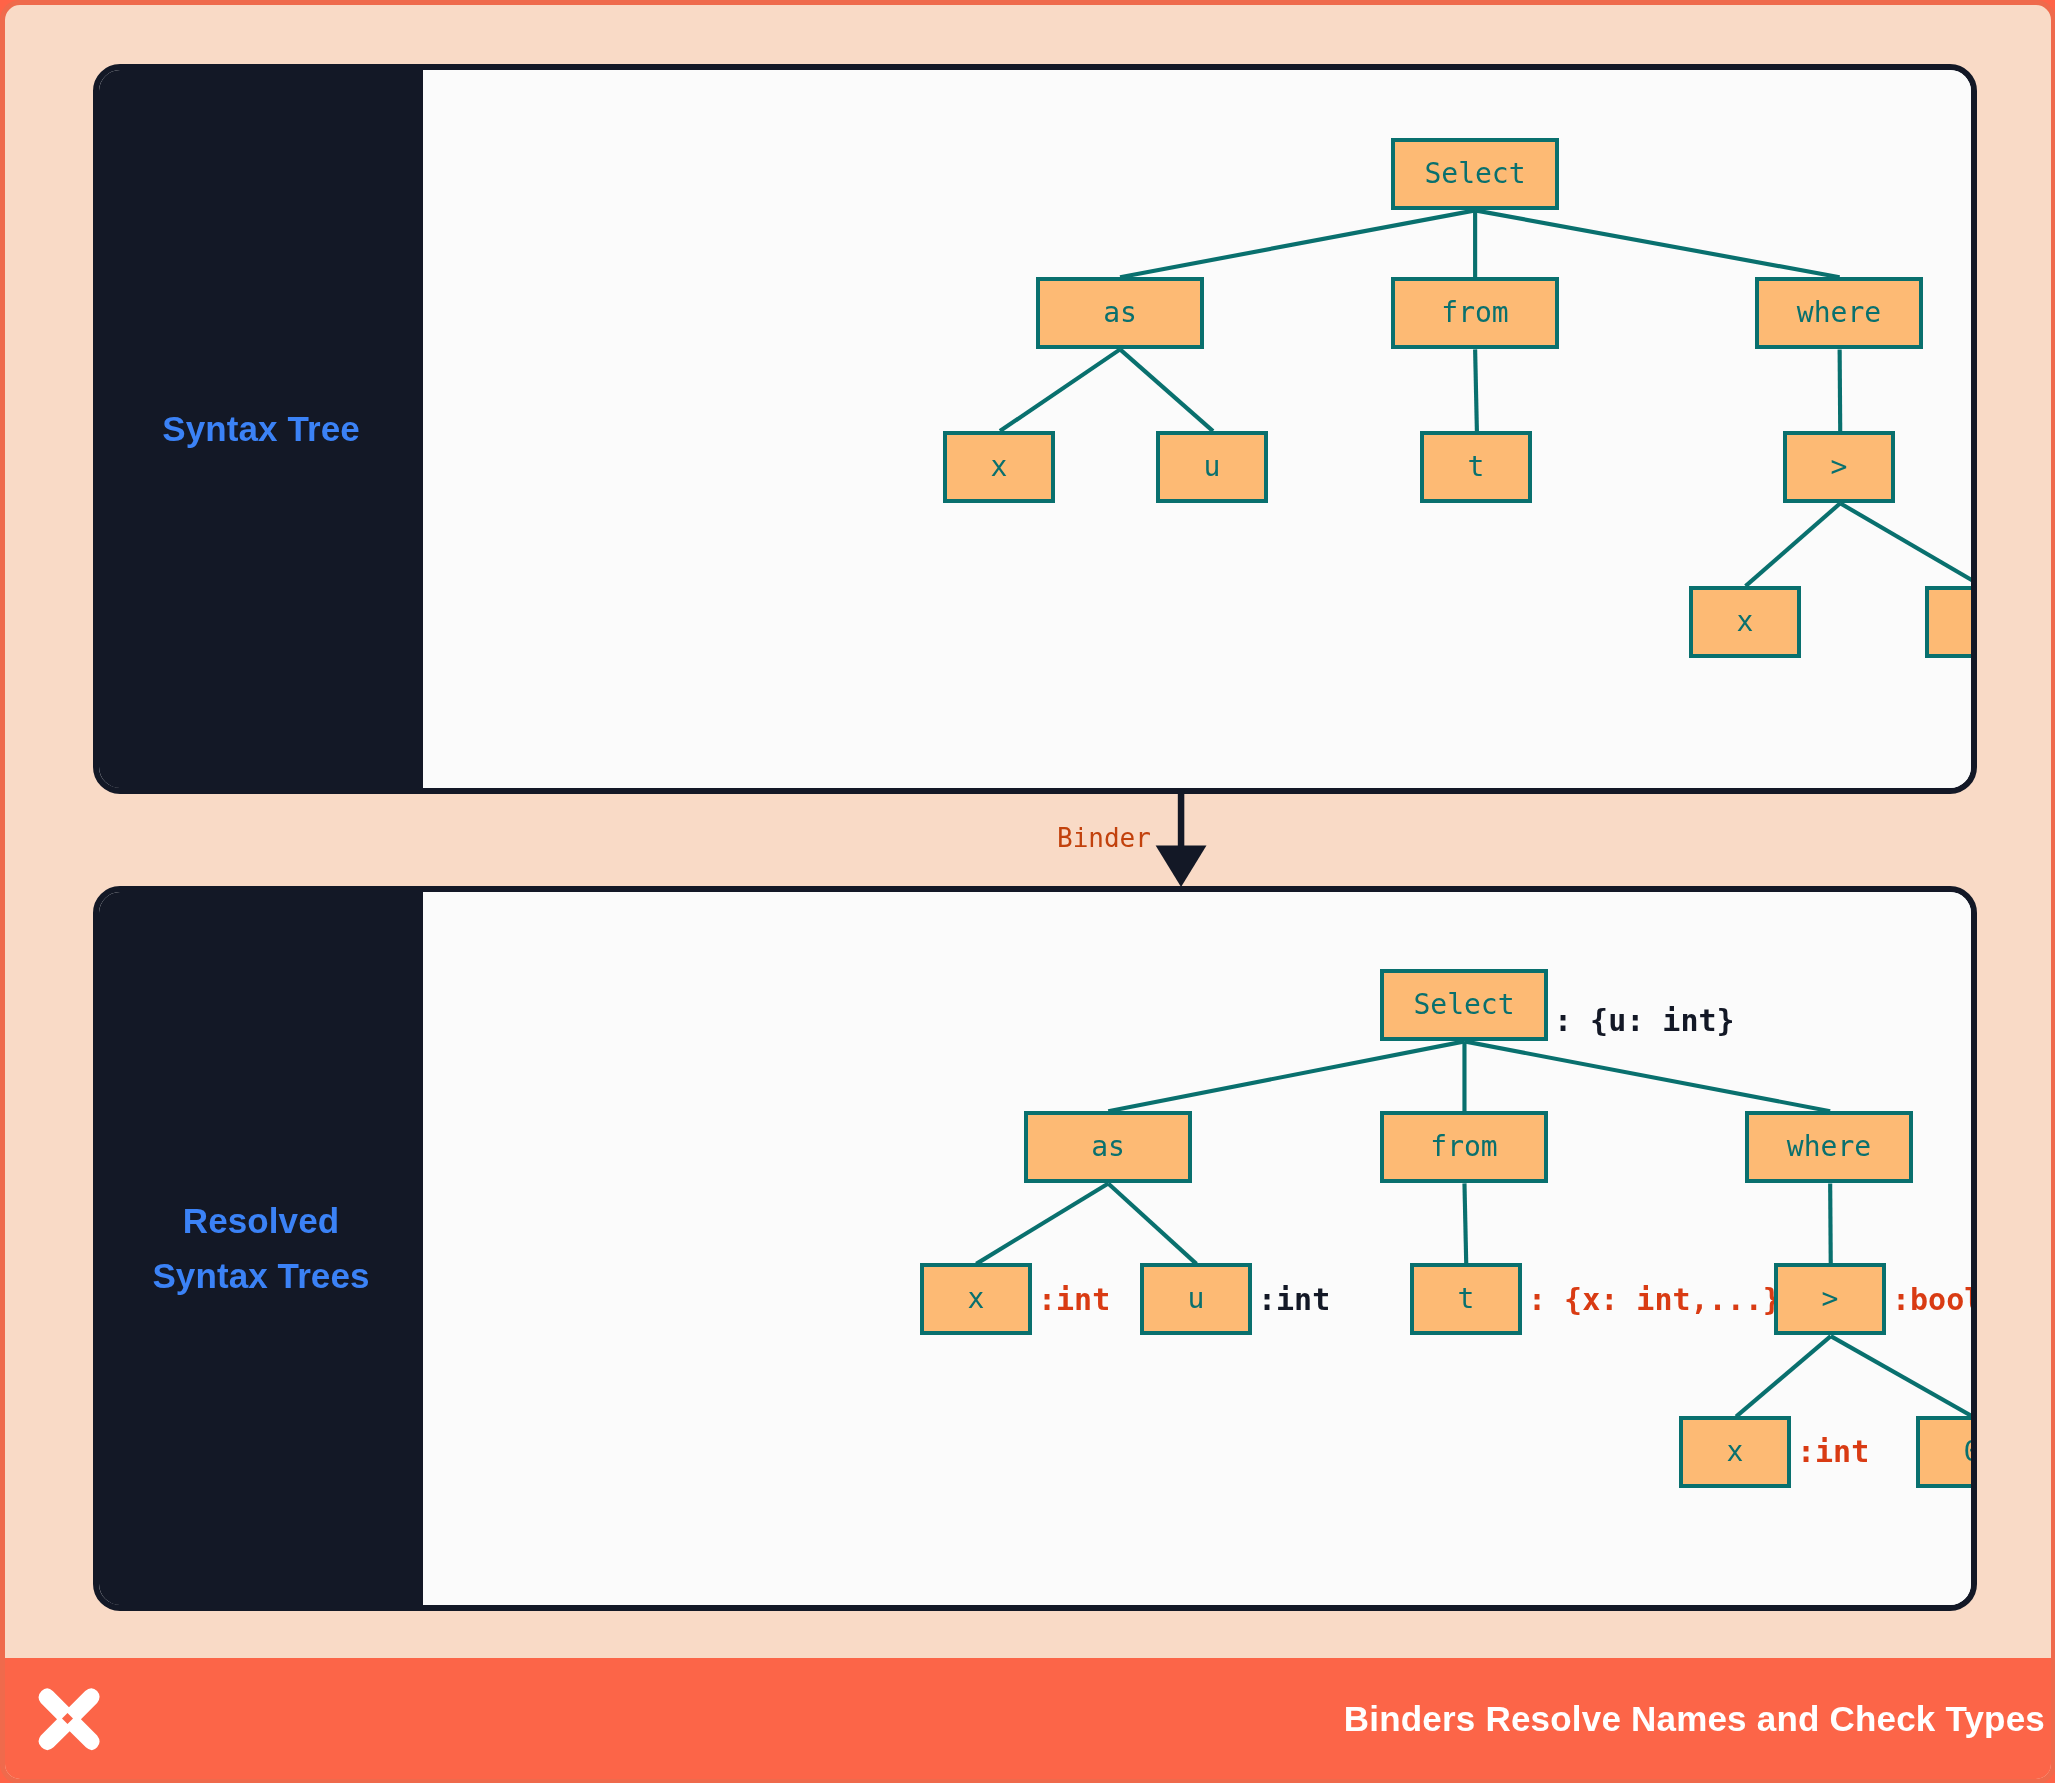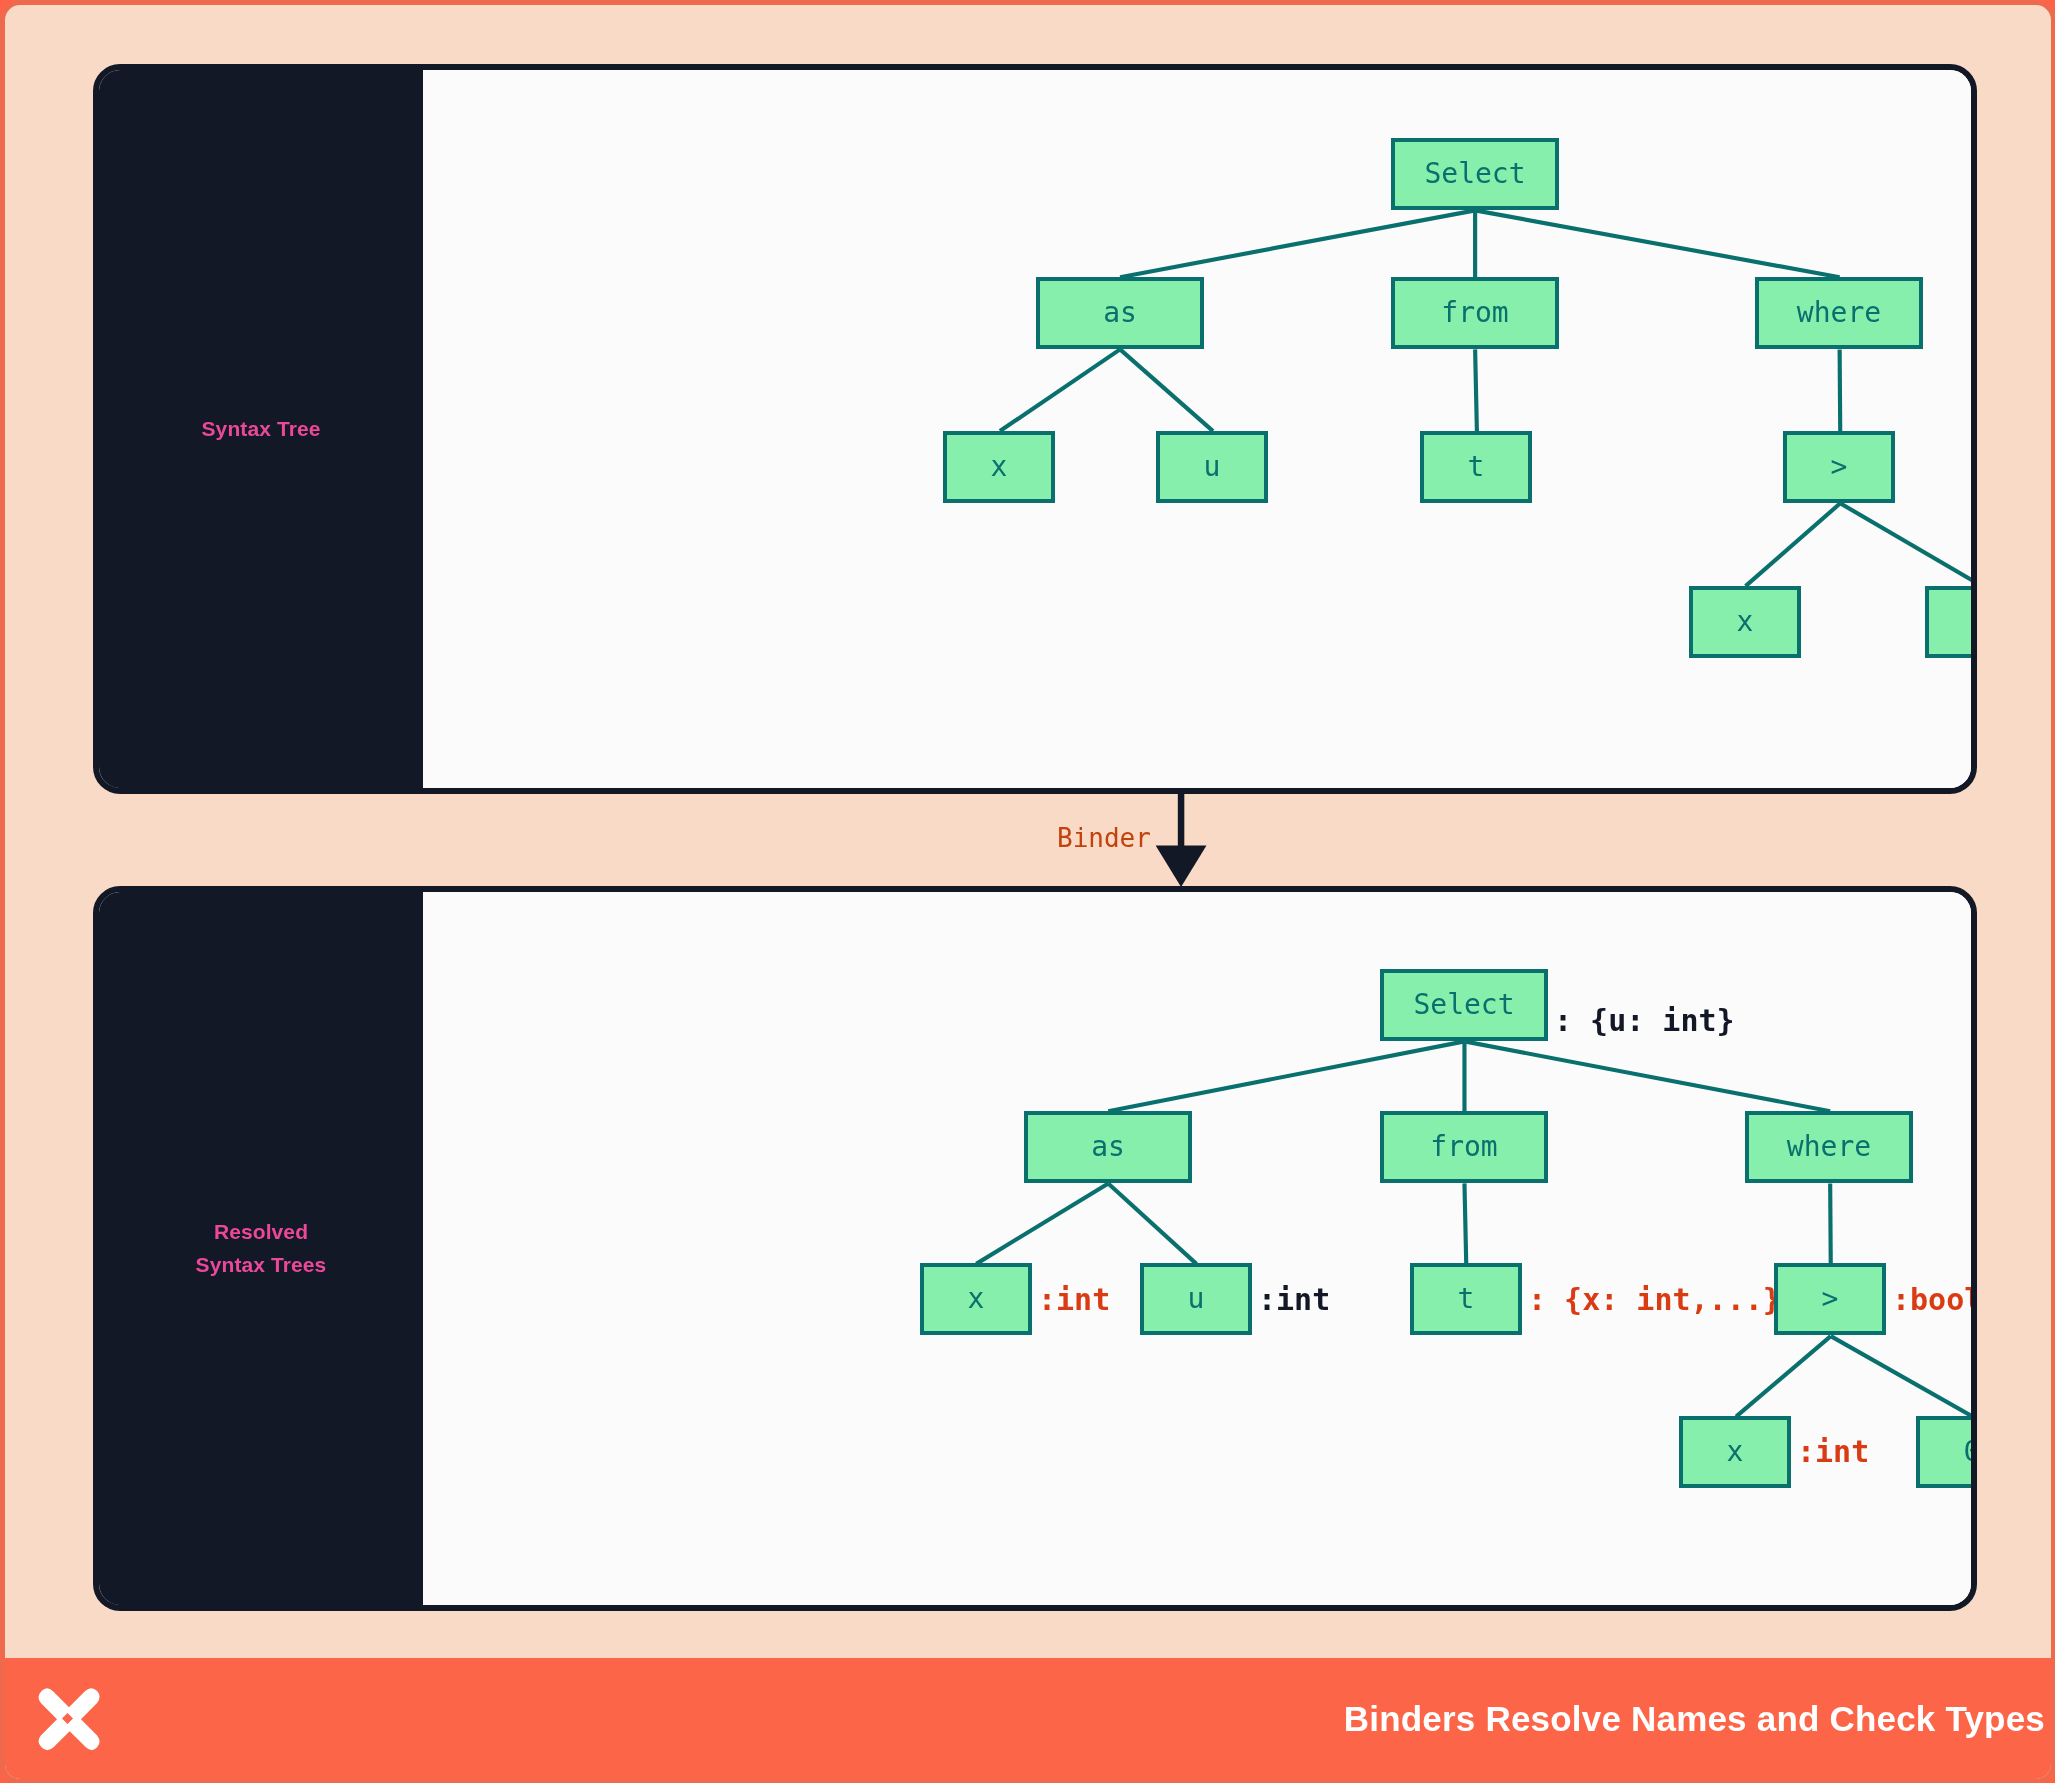--- a/index.html
+++ b/index.html
@@ -29,41 +29,41 @@
     border-radius: 27px;
     overflow: hidden;
     display: flex;
   }
   #panel-top    { left: 88px; top: 59px;  width: 1884px; height: 730px; }
   #panel-bottom { left: 88px; top: 881px; width: 1884px; height: 725px; }
 
   .panel-label {
     flex: 0 0 324px;
     background: #131826;
-    color: #ec4899;
+    color: #3b82f6;
     display: flex;
     align-items: center;
     justify-content: center;
     text-align: center;
-    font-size: 21px;
+    font-size: 35px;
     font-weight: 700;
     line-height: 1.55;
     letter-spacing: 0.1px;
   }
   .panel-canvas {
     position: relative;
     flex: 1 1 auto;
     background: #fbfbfb;
   }
 
   
   .node {
     position: absolute;
     border: 4.1px solid #09706e;
-    background: #86efac;
+    background: #fdba74;
     color: #09706e;
     display: flex;
     align-items: center;
     justify-content: center;
     font-family: "DejaVu Sans Mono", "Liberation Mono", monospace;
     font-size: 28px;
     line-height: 1;
     z-index: 3;
   }
 

